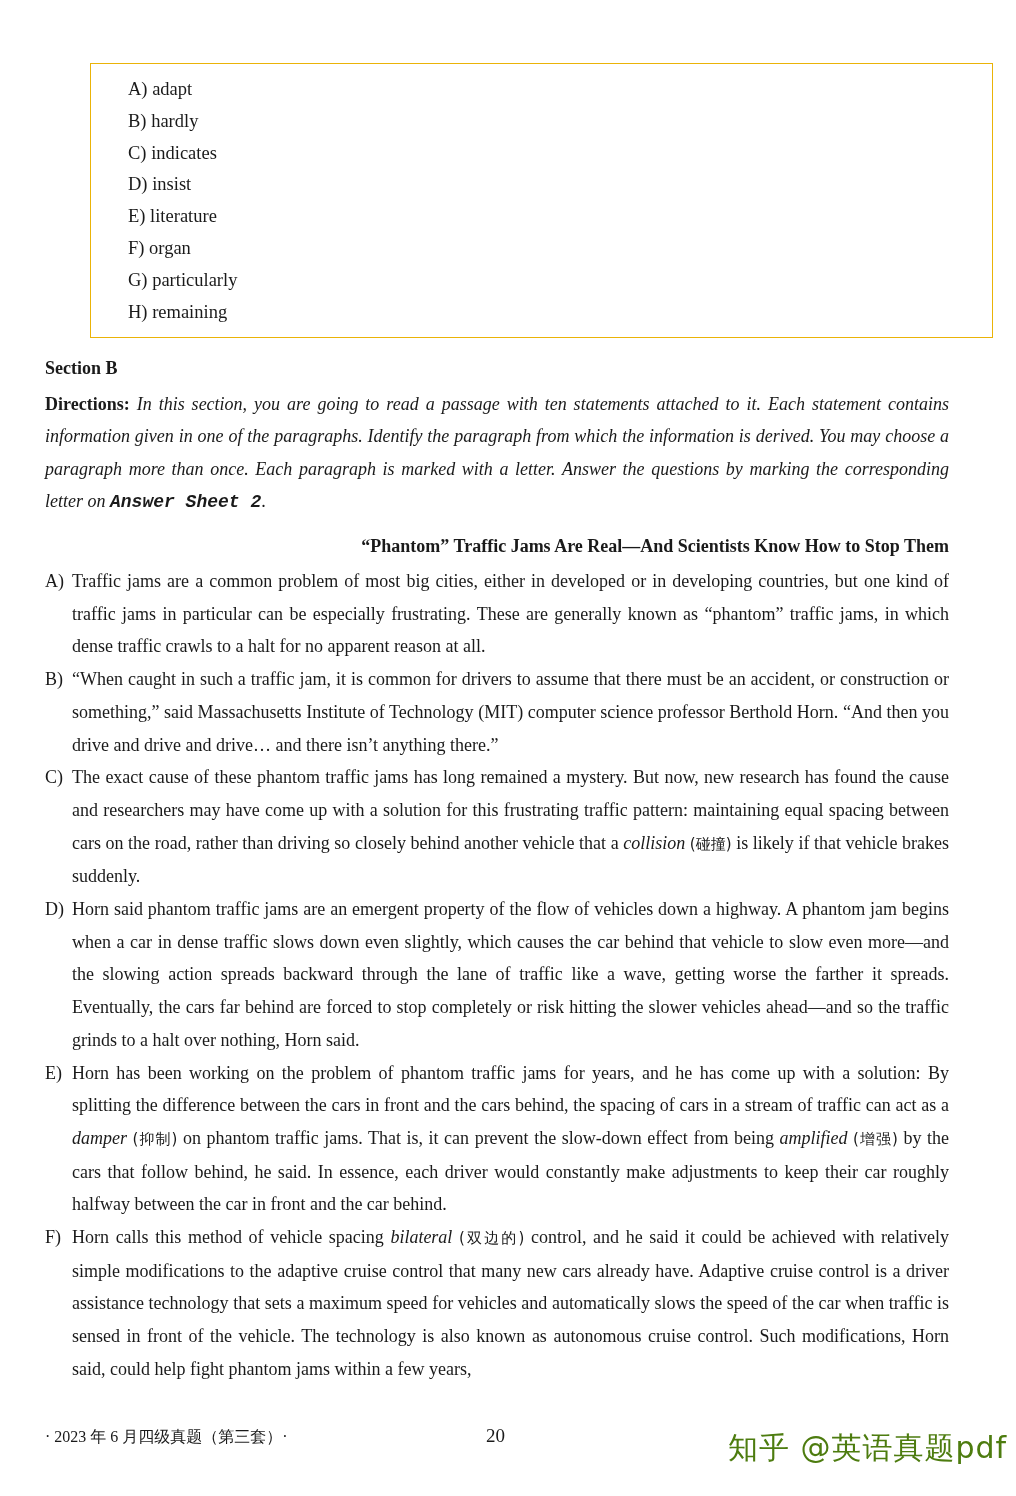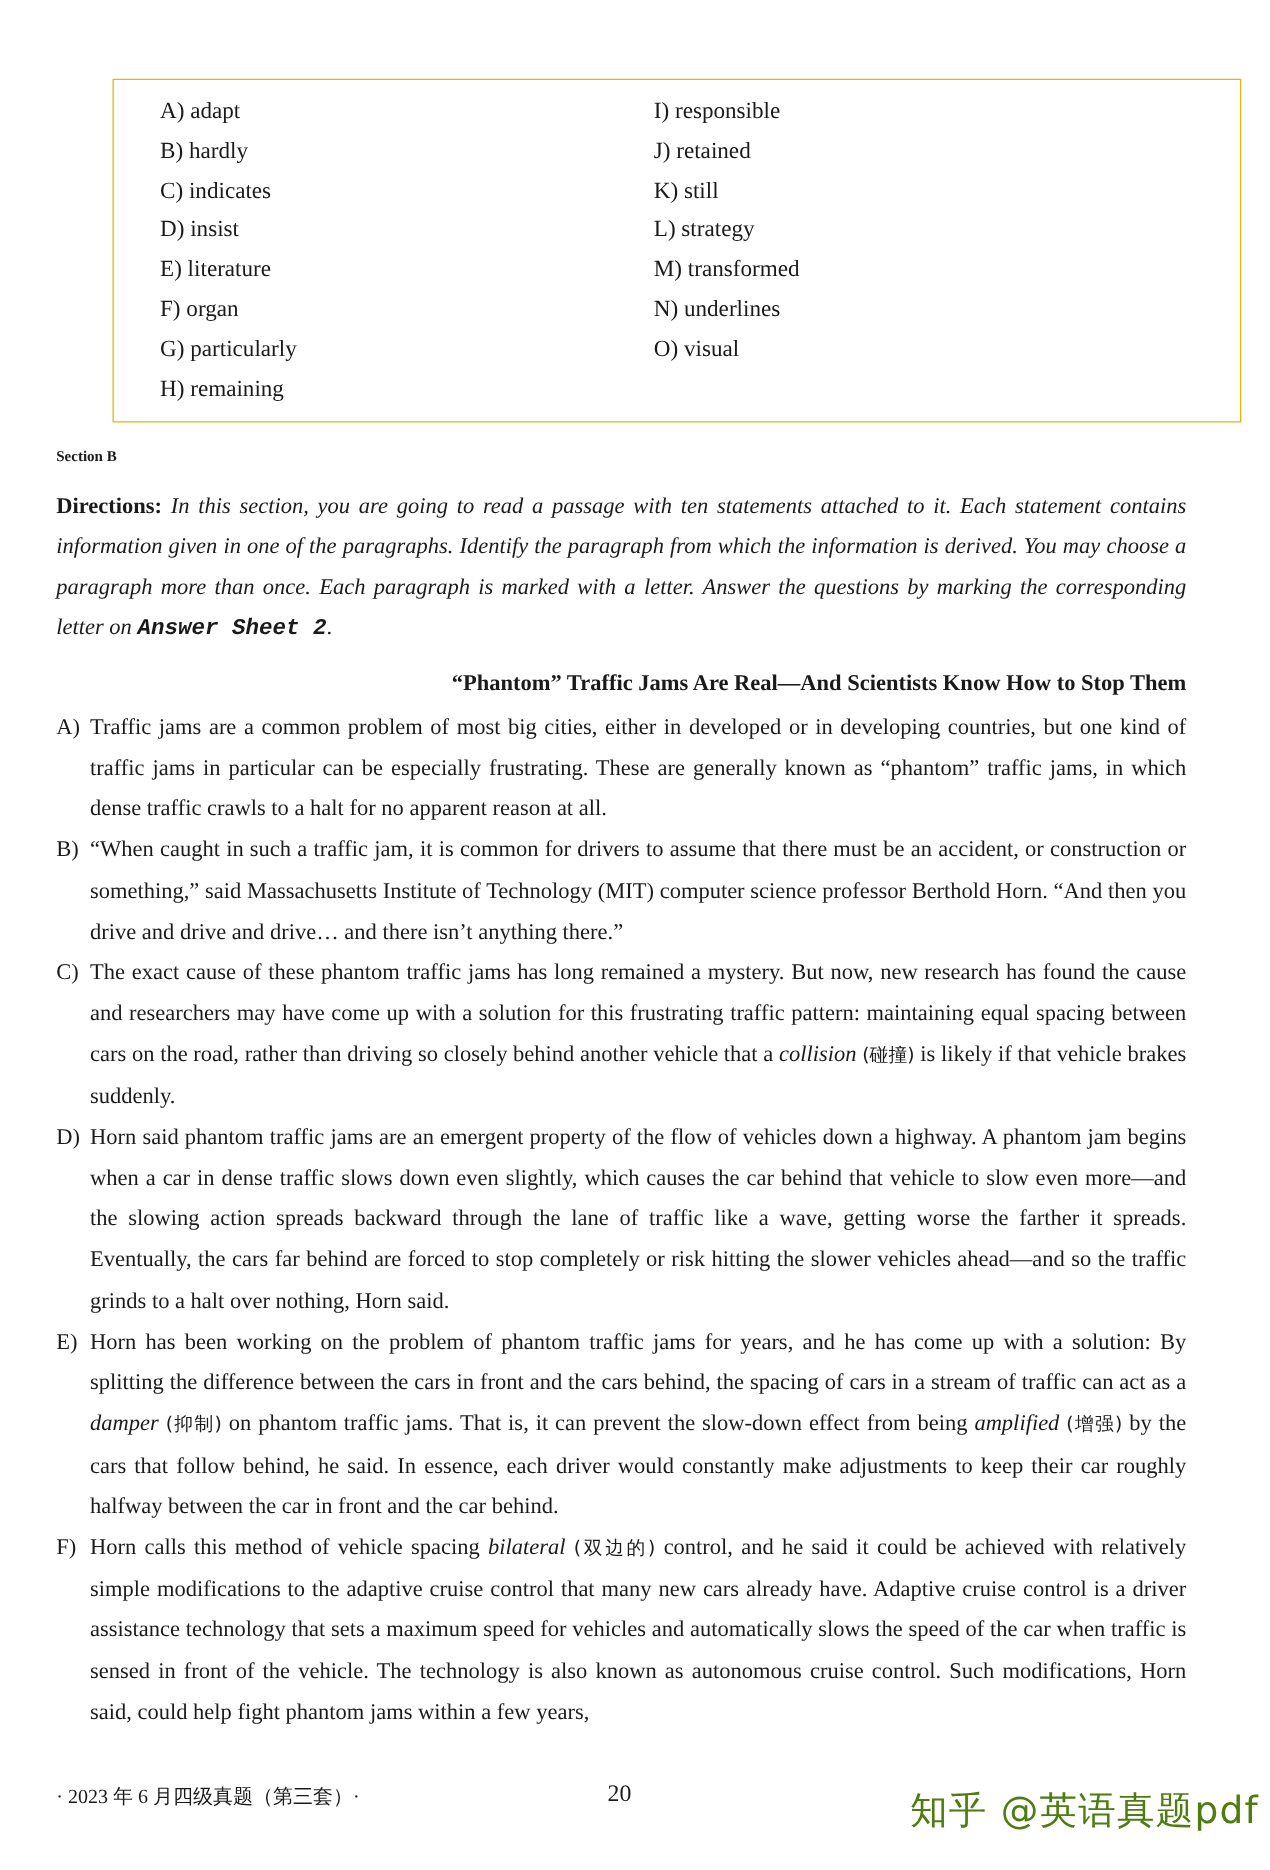--- a/index.html
+++ b/index.html
@@ -9,21 +9,21 @@
     overflow: hidden;
   }
   .wordbank {
     position: absolute; left: 45px; top: 63px; width: 903px; height: 275px;
     border: 1px solid #eab308; box-sizing: border-box; margin-left: 45px;
   }
   .wb-col { position: absolute; top: 10px; }
   .wb-col.left { left: 37px; }
   .wb-col.right { left: 432px; }
   .wb-item { font-size: 18.5px; line-height: 31.8px; height: 31.8px; white-space: nowrap; }
-  .section-title { position: absolute; left: 45px; top: 358px; font-size: 12px; font-weight: bold; }
+  .section-title { position: absolute; left: 45px; top: 358px; font-size: 18px; font-weight: bold; }
   .directions {
     position: absolute; left: 45px; top: 388px; width: 904px;
     font-size: 18px; line-height: 32.3px; text-align: justify; text-align-last: left;
   }
   .directions .lbl { font-weight: bold; }
   .directions .txt { font-style: italic; }
   .directions .sheet { font-style: italic; font-weight: bold; font-family: Liberation Mono, monospace; }
   .passage-title {
     position: absolute; left: 45px; top: 536px; width: 904px; text-align: right;
     font-size: 18px; font-weight: bold;
@@ -47,29 +47,20 @@
 <div class="wordbank">
   <div class="wb-col left">
     <div class="wb-item">A) adapt</div>
     <div class="wb-item">B) hardly</div>
     <div class="wb-item">C) indicates</div>
     <div class="wb-item">D) insist</div>
     <div class="wb-item">E) literature</div>
     <div class="wb-item">F) organ</div>
     <div class="wb-item">G) particularly</div>
     <div class="wb-item">H) remaining</div>
-  </div>
-  <div class="wb-col right">
-    <div class="wb-item">I) responsible</div>
-    <div class="wb-item">J) retained</div>
-    <div class="wb-item">K) still</div>
-    <div class="wb-item">L) strategy</div>
-    <div class="wb-item">M) transformed</div>
-    <div class="wb-item">N) underlines</div>
-    <div class="wb-item">O) visual</div>
   </div>
 </div>
 
 <div class="section-title">Section B</div>
 
 <div class="directions"><span class="lbl">Directions:</span><span class="txt"> In this section, you are going to read a passage with ten statements attached to it. Each statement contains information given in one of the paragraphs. Identify the paragraph from which the information is derived. You may choose a paragraph more than once. Each paragraph is marked with a letter. Answer the questions by marking the corresponding letter on </span><span class="sheet">Answer Sheet 2</span><span>.</span></div>
 
 <div class="passage-title">“Phantom” Traffic Jams Are Real—And Scientists Know How to Stop Them</div>
 
 <div class="paras">

